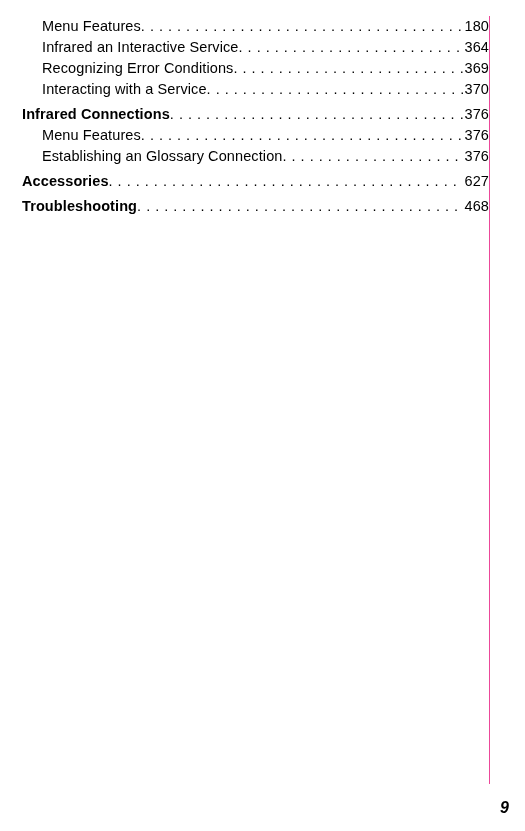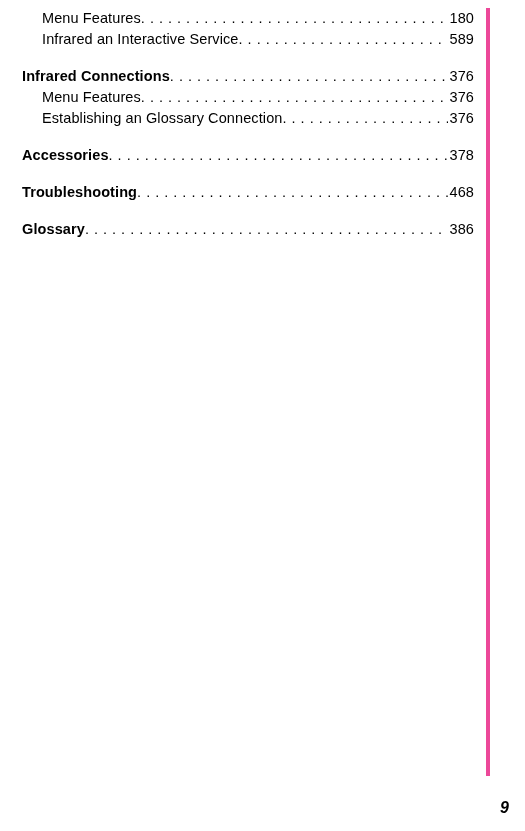--- a/index.html
+++ b/index.html
@@ -7,36 +7,35 @@
     width: 525px;
     height: 831px;
     background: #fff;
     font-family: Arial, Helvetica, sans-serif;
     position: relative;
     color: #000;
   }
   .content {
     position: absolute;
     left: 22px;
-    top: 8px;
+    top: 16px;
     width: 468px;
-    border-right: 4px solid #ec4899;
-    padding-right: 12px;
+    border-right: 1px solid #ec4899;
     height: 768px;
   }
   .row {
     display: flex;
     align-items: baseline;
     font-size: 14.5px;
     line-height: 21px;
     letter-spacing: 0.1px;
     white-space: nowrap;
   }
   .row.sub { padding-left: 20px; }
-  .row.top { margin-top: 16px; align-items: center; }
+  .row.top { margin-top: 4px; align-items: center; }
   .label { flex: 0 0 auto; }
   .label.bold { font-weight: bold; }
   .dots {
     flex: 1 1 auto;
     overflow: hidden;
     letter-spacing: 1.5px;
   }
   .dots::after {
     content: ". . . . . . . . . . . . . . . . . . . . . . . . . . . . . . . . . . . . . . . . . . . . . . . . . . . . . . . . . . . . . . . . . . . . . . . . . . . . . . . . . . . . . . . . . . . . . . . . . . . .";
     letter-spacing: 0.5px;
@@ -58,46 +57,51 @@
 
 <div class="content" id="toc">
     <div class="row sub">
       <span class="label">Menu Features</span>
       <span class="dots"></span>
       <span class="pg">180</span>
     </div>
     <div class="row sub">
       <span class="label">Infrared an Interactive Service</span>
       <span class="dots"></span>
-      <span class="pg">589</span>
+      <span class="pg">364</span>
+    </div>
+    <div class="row sub">
+      <span class="label">Recognizing Error Conditions</span>
+      <span class="dots"></span>
+      <span class="pg">369</span>
+    </div>
+    <div class="row sub">
+      <span class="label">Interacting with a Service</span>
+      <span class="dots"></span>
+      <span class="pg">370</span>
     </div>
     <div class="row top">
       <span class="label bold">Infrared Connections</span>
       <span class="dots"></span>
       <span class="pg">376</span>
     </div>
     <div class="row sub">
       <span class="label">Menu Features</span>
       <span class="dots"></span>
       <span class="pg">376</span>
     </div>
     <div class="row sub">
       <span class="label">Establishing an Glossary Connection</span>
       <span class="dots"></span>
       <span class="pg">376</span>
     </div>
     <div class="row top">
       <span class="label bold">Accessories</span>
       <span class="dots"></span>
-      <span class="pg">378</span>
+      <span class="pg">627</span>
     </div>
     <div class="row top">
       <span class="label bold">Troubleshooting</span>
       <span class="dots"></span>
       <span class="pg">468</span>
     </div>
-    <div class="row top">
-      <span class="label bold">Glossary</span>
-      <span class="dots"></span>
-      <span class="pg">386</span>
-    </div>
   </div>
 <div class="pagenum">9</div>
 
 </body></html>

